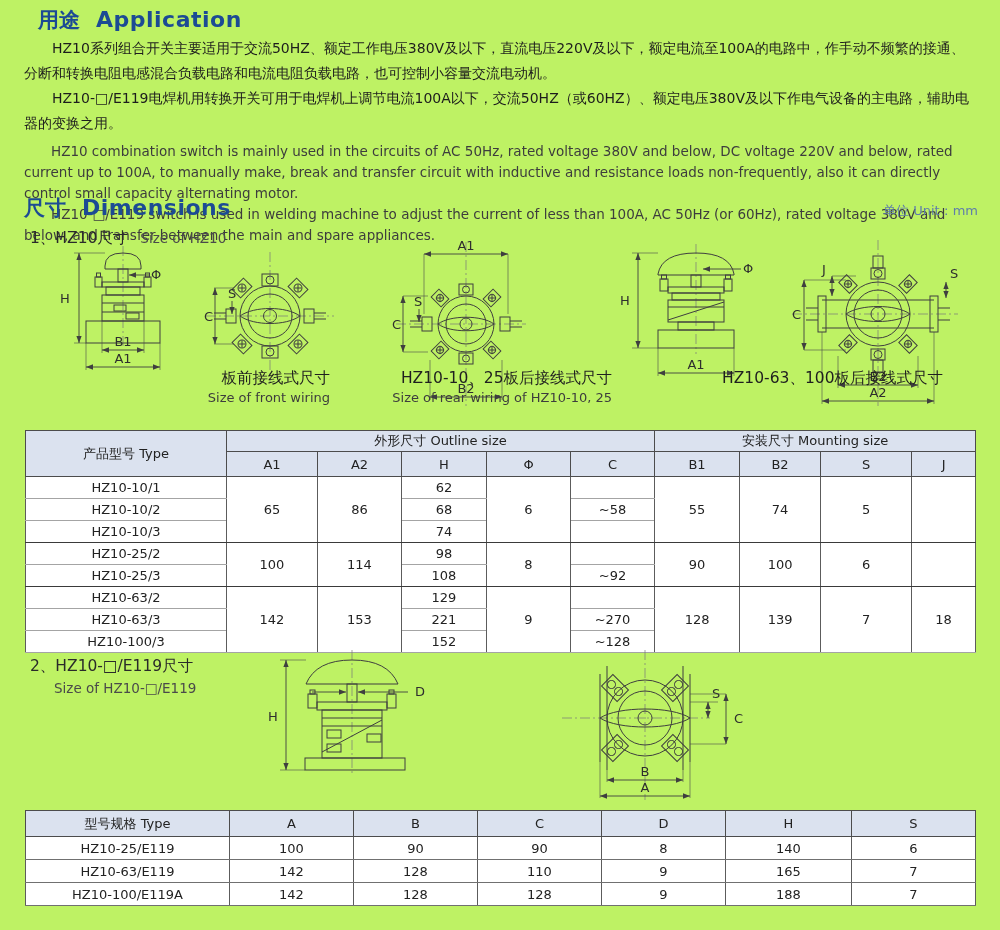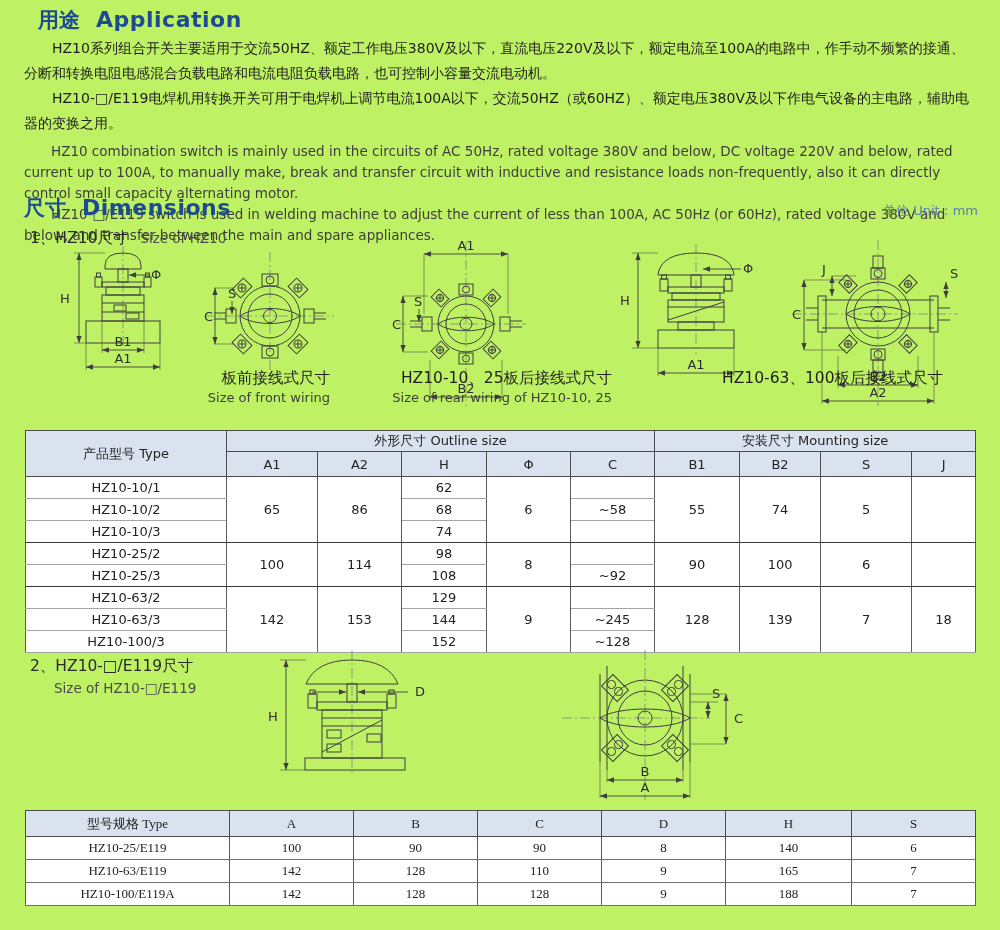--- a/index.html
+++ b/index.html
@@ -33,21 +33,21 @@
   .cap-en{font-size:13px;color:#3d3d3d;margin-top:1px;}
   
   table{border-collapse:collapse;table-layout:fixed;position:absolute;background:#fff;
         font-size:13px;color:#222;}
   td{border-top:1px solid #a4a4a4;border-bottom:1px solid #a4a4a4;
      border-left:1px solid #5c5c5c;border-right:1px solid #5c5c5c;
      text-align:center;vertical-align:middle;padding:0 3px;overflow:hidden;}
   .t1{left:25px;top:430px;width:950px;border:1.6px solid #323232;}
   .t1 td{height:21px;}
   .t2{left:25px;top:810px;width:950px;border:1.6px solid #323232;}
-  .t2 td{height:22px;border-top-color:#707070;border-bottom-color:#707070;font-family:Liberation Serif, serif;}
+  .t2 td{height:22px;border-top-color:#707070;border-bottom-color:#707070;}
   .hc{background:#dbe2ef;border-color:#4c4c4c !important;}
   .t1 .hr1 td{height:20px;}
   .t1 .hr2 td{height:24px;}
   .t2 .hr td{height:25px;}
   .gb{border-bottom:1.4px solid #3a3a3a !important;margin-top:30px;}
 </style>
 </head>
 <body>
 
 <svg width="0" height="0" style="position:absolute" aria-hidden="true">
@@ -411,22 +411,22 @@
       <td>129</td>
       <td rowspan="3">9</td>
       <td></td>
       <td rowspan="3">128</td>
       <td rowspan="3">139</td>
       <td rowspan="3">7</td>
       <td rowspan="3">18</td>
     </tr>
     <tr>
       <td>HZ10-63/3</td>
-      <td>144</td>
-      <td>~245</td>
+      <td>221</td>
+      <td>~270</td>
     </tr>
     <tr>
       <td>HZ10-100/3</td>
       <td>152</td>
       <td>~128</td>
     </tr>
   </tbody>
     </table>
 
   <div class="sub-heading" style="left:30px;top:656px;">

